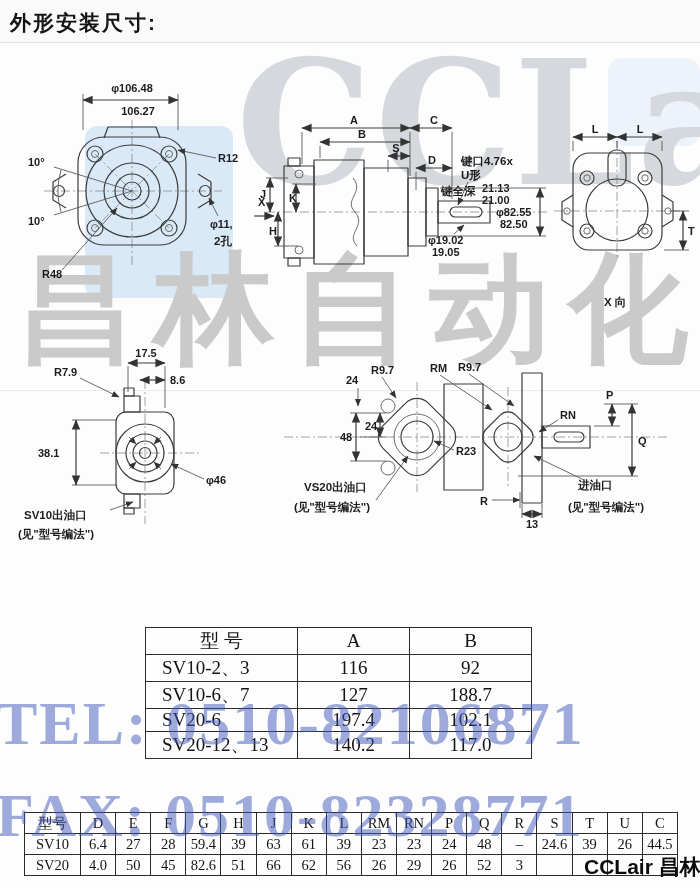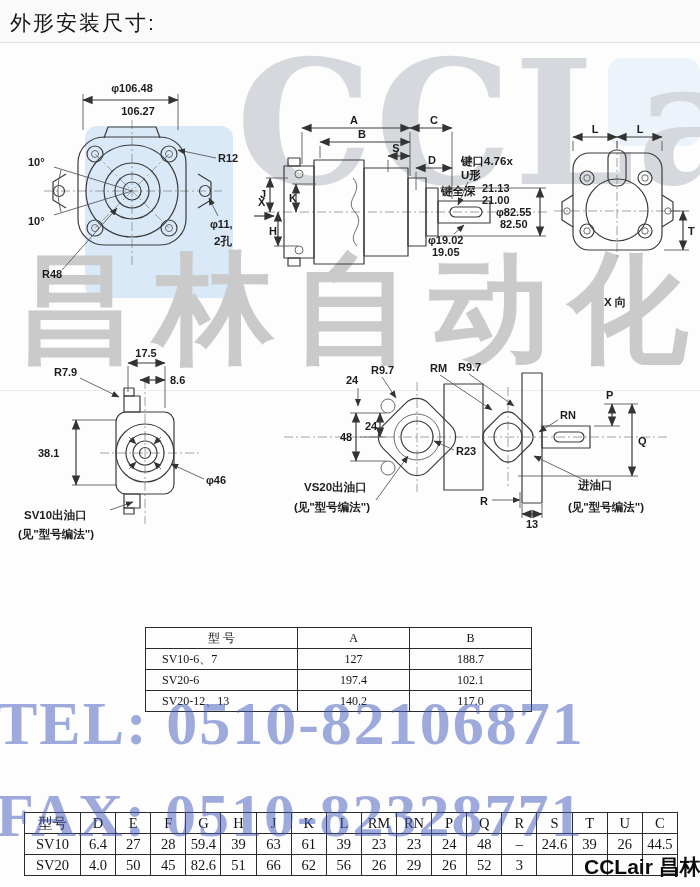--- a/index.html
+++ b/index.html
@@ -1,20 +1,20 @@
 <!DOCTYPE html>
 <html><head>
 <meta charset="utf-8">
 <style>
   html,body{margin:0;padding:0;background:#e9e9e9;}
   .page{position:relative;width:700px;height:887px;background:#fdfdfd;overflow:hidden;
         font-family:"Liberation Sans",sans-serif;}
   .header-band{position:absolute;left:0;top:0;width:700px;height:42px;background:#fafafa;
                border-bottom:1px solid #e2e2e2;z-index:2;}
-  .title{position:absolute;left:10px;top:9px;font-size:21px;font-weight:normal;color:#141414;
+  .title{position:absolute;left:10px;top:9px;font-size:21px;font-weight:bold;color:#141414;
          letter-spacing:2px;z-index:3;}
   .mid-rule{position:absolute;left:0;top:390px;width:700px;height:1px;background:#ececec;z-index:0;}
   .blue-patch{position:absolute;left:85px;top:126px;width:148px;height:172px;background:#d3e5f6;
               border-radius:12px;z-index:0;opacity:.85;}
   .blue-patch2{position:absolute;left:608px;top:58px;width:92px;height:88px;background:#dcE9f7;
                border-radius:14px;z-index:0;opacity:.5;}
   .wm-cclair{position:absolute;left:236px;top:38px;font-family:"DejaVu Serif",serif;font-weight:bold;
              font-size:172px;color:#d5d8dc;z-index:1;letter-spacing:2px;white-space:nowrap;line-height:1;}
   .wm-cjk{position:absolute;left:16px;top:248px;font-size:120px;font-weight:bold;color:#cacaca;
           z-index:1;letter-spacing:18px;white-space:nowrap;line-height:1;}
@@ -30,21 +30,21 @@
   .thin{stroke:#5a5a5a;stroke-width:0.9;fill:none;}
   .cl{stroke:#8a8a8a;stroke-width:0.8;fill:none;stroke-dasharray:9 3 2 3;}
   svg text{fill:#1c1c1c;font-size:11px;font-family:"Liberation Sans",sans-serif;}
   svg text.b{font-weight:bold;}
   svg text.ck{font-size:11.5px;font-weight:bold;}
   
   #t1wrap{position:absolute;left:145px;top:627px;z-index:3;}
   #t2wrap{position:absolute;left:24px;top:812px;z-index:3;}
   table{border-collapse:collapse;background:transparent;font-family:"Liberation Serif",serif;color:#141414;}
   #table1{width:386px;table-layout:fixed;}
-  #table1 th,#table1 td{border:1.6px solid #2b2b2b;height:20px;font-size:12px;text-align:center;
+  #table1 th,#table1 td{border:1.6px solid #2b2b2b;height:20px;font-size:19px;text-align:center;
                         padding:0 3px;font-weight:normal;}
   #table1 td:first-child{text-align:left;padding-left:16px;}
   #table2{width:654px;table-layout:fixed;}
   #table2 th,#table2 td{border:1.6px solid #2b2b2b;height:20px;font-size:14.5px;text-align:center;
                         padding:0 1px;font-weight:normal;}
 </style>
 </head>
 <body>
 
 <div class="page">
@@ -338,20 +338,25 @@
         </colgroup>
     <thead>
           <tr>
             <th>型 号</th>
             <th>A</th>
             <th>B</th>
           </tr>
         </thead>
         <tbody>
           <tr>
+            <td>SV10-2、3</td>
+            <td>116</td>
+            <td>92</td>
+          </tr>
+          <tr>
             <td>SV10-6、7</td>
             <td>127</td>
             <td>188.7</td>
           </tr>
           <tr>
             <td>SV20-6</td>
             <td>197.4</td>
             <td>102.1</td>
           </tr>
           <tr>

